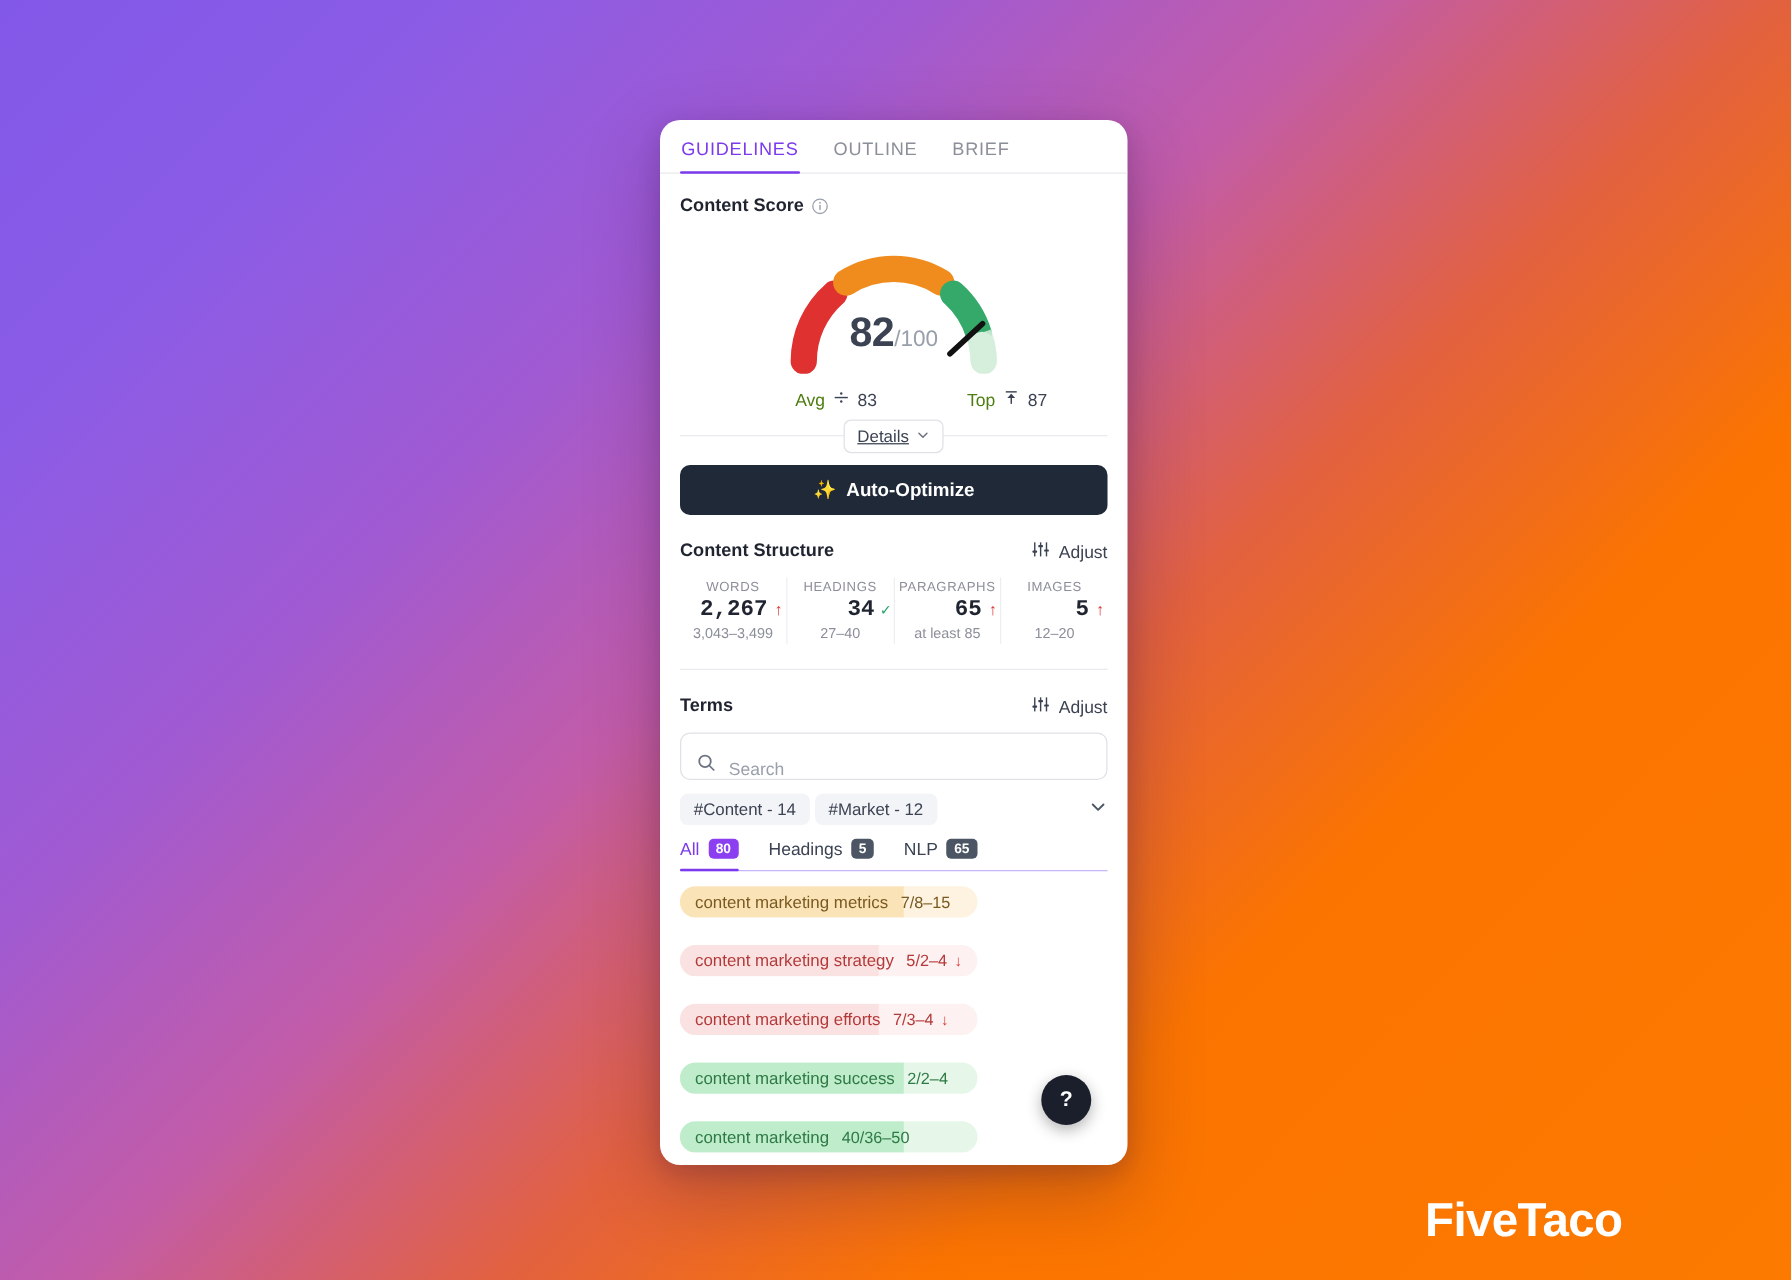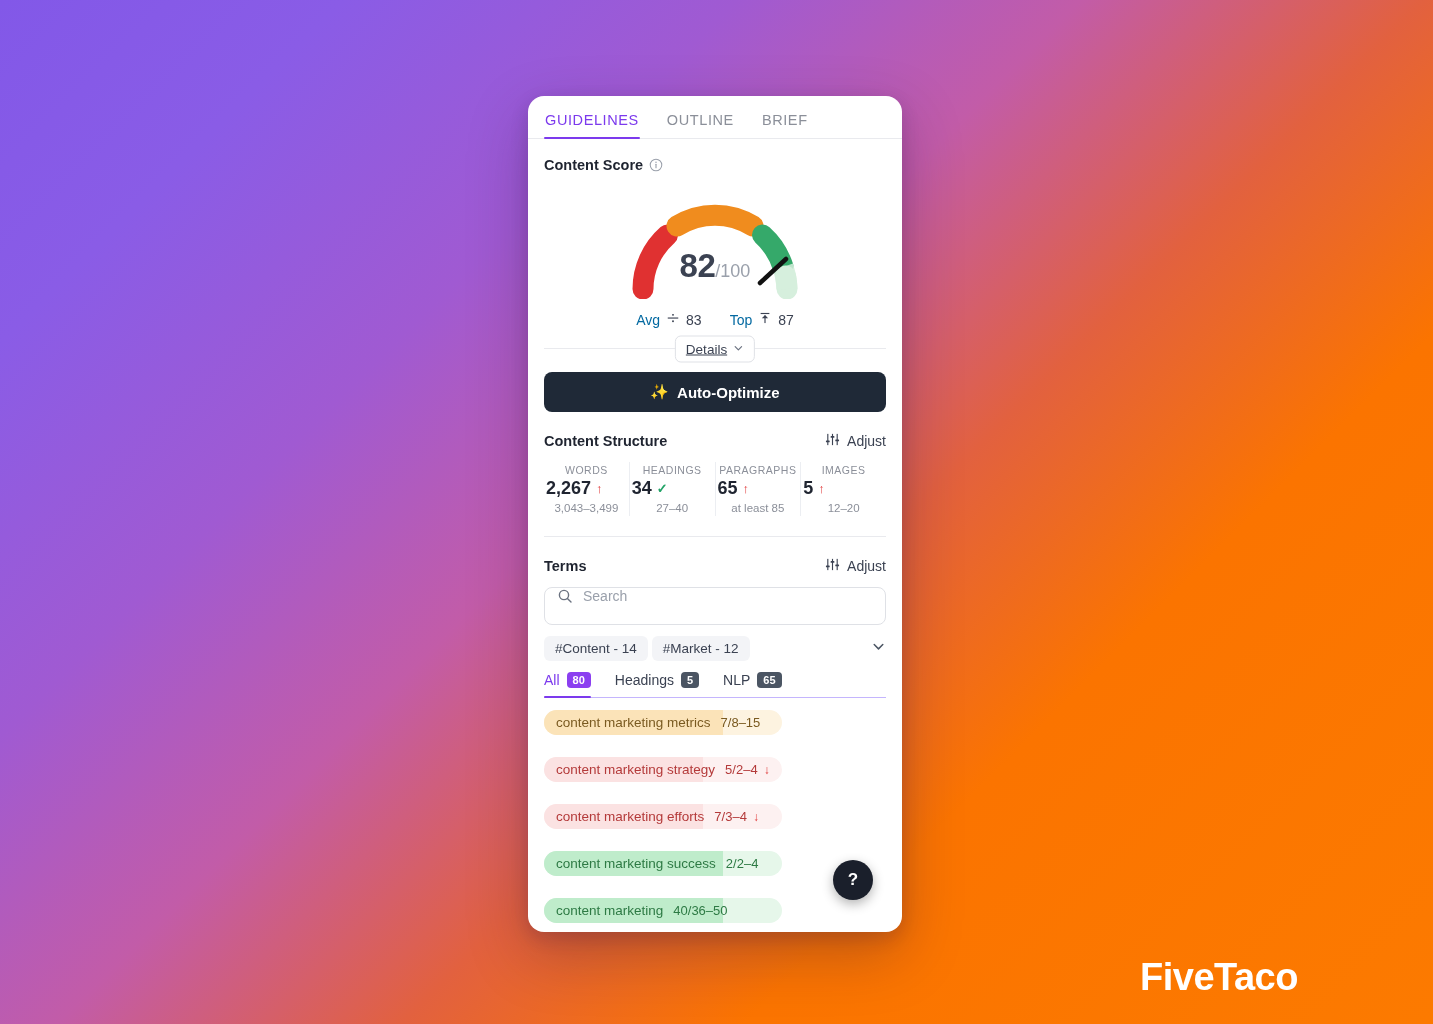--- a/index.html
+++ b/index.html
@@ -48,21 +48,21 @@
   .gauge-wrap { position:relative; height:122px; margin-top:8px; }
   .gauge { position:absolute; left:50%; transform:translateX(-50%); top:0; }
   .score-val { position:absolute; left:0; right:0; top:66px; text-align:center;
                white-space:nowrap; }
   .score-num { font-size:33px; font-weight:bold; color:#3b4252; letter-spacing:-.5px;}
   .score-den { font-size:18px; color:#9aa0ab; font-weight:normal; }
 
   .stats-row { display:flex; justify-content:center; gap:28px;
                margin-top:8px; font-size:14px; color:#3b4252; }
   .stat { display:flex; align-items:center; gap:6px; }
-  .stat .lab { color:#0369a1; }
+  .stat .lab { color:#4d7c0f;margin-left:44px; }
 
   .details-divider { position:relative; margin-top:20px; height:1px;
                      background:#e9eaee; }
   .details-btn { position:absolute; left:50%; transform:translate(-50%,-50%);
                  top:50%; background:#fff; border:1px solid #dfe1e6;
                  border-radius:6px; font-size:13.5px; color:#3b4252;
                  padding:5px 10px; display:flex; align-items:center; gap:6px;
                  font-family:inherit; cursor:pointer;text-decoration:underline; }
 
   
@@ -83,30 +83,30 @@
   .adjust { display:flex; align-items:center; gap:7px; font-size:14px;
             color:#3b4252; cursor:pointer; }
 
   
   .struct { display:flex; margin-top:12px; }
   .struct-cell { flex:1; text-align:center; padding:2px 2px 2px 2px;
                  border-right:1px solid #eceef2; }
   .struct-cell:last-child { border-right:none; }
   .struct-lab { font-size:10.5px; letter-spacing:.5px; color:#8b8f99; }
   .struct-val { font-size:18px; font-weight:bold; color:#1f2430; margin-top:2px;
-                display:flex; align-items:center; justify-content:flex-start; gap:5px; }
+                display:flex; align-items:center; justify-content:flex-end; gap:5px;font-family:Liberation Mono, monospace; }
   .struct-sub { font-size:11.5px; color:#8b8f99; margin-top:3px; }
   .up { color:#e03a3a; font-size:13px; }
   .check { color:#21a366; font-size:13px; }
 
   .hr { height:1px; background:#e9eaee; margin-top:20px; }
 
   
   .search { margin-top:12px; width:100%; height:38px; border:1px solid #dfe1e6;
-            border-radius:8px; display:flex; align-items:flex-start; gap:10px;
+            border-radius:8px; display:flex; align-items:flex-end; gap:10px;
             padding:0 12px; }
   .search input { border:none; outline:none; font-size:14px; color:#3b4252;
                   font-family:inherit; flex:1; background:transparent; }
   .search input::placeholder { color:#9aa0ab; }
 
   
   .chips { display:flex; align-items:center; margin-top:11px; gap:4px; }
   .chip { background:#f3f4f7; border-radius:6px; padding:5px 11px;
           font-size:13.5px; color:#3b4252; cursor:pointer; }
   .chev-more { margin-left:auto; cursor:pointer; }

